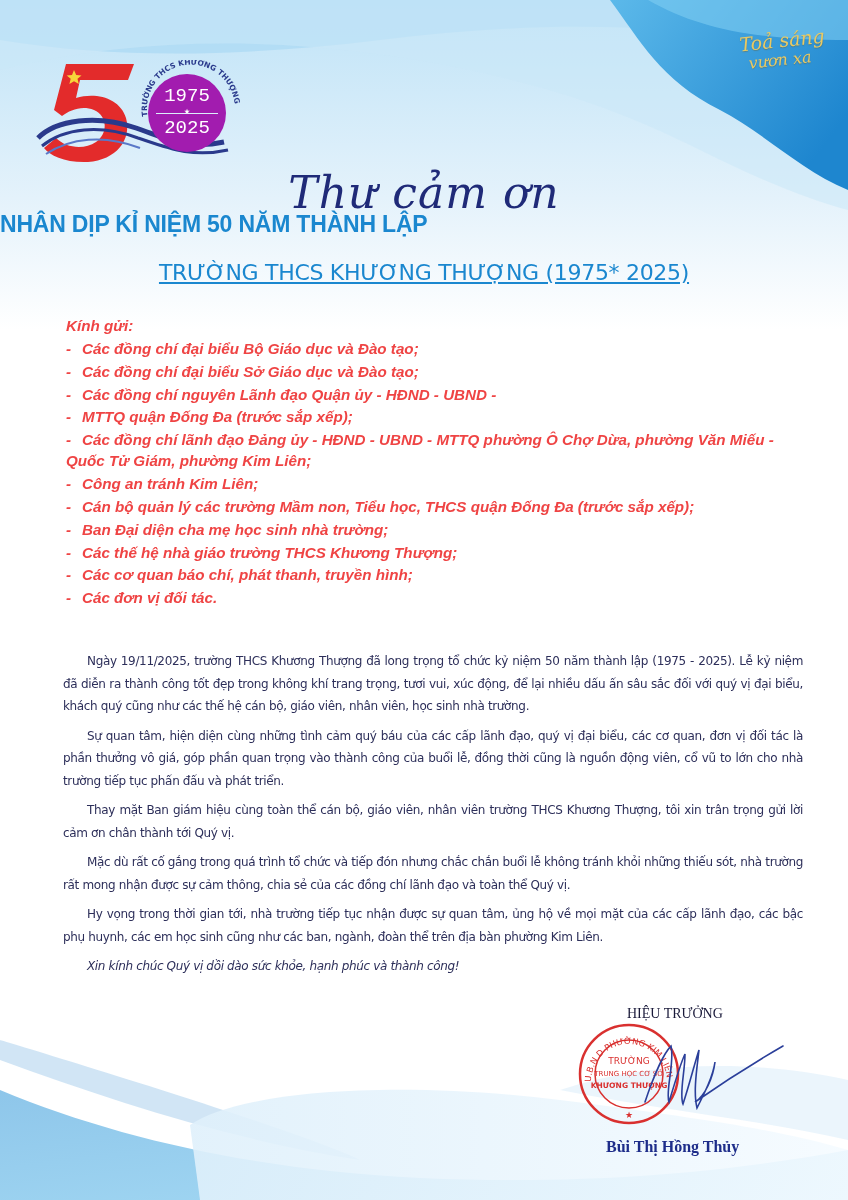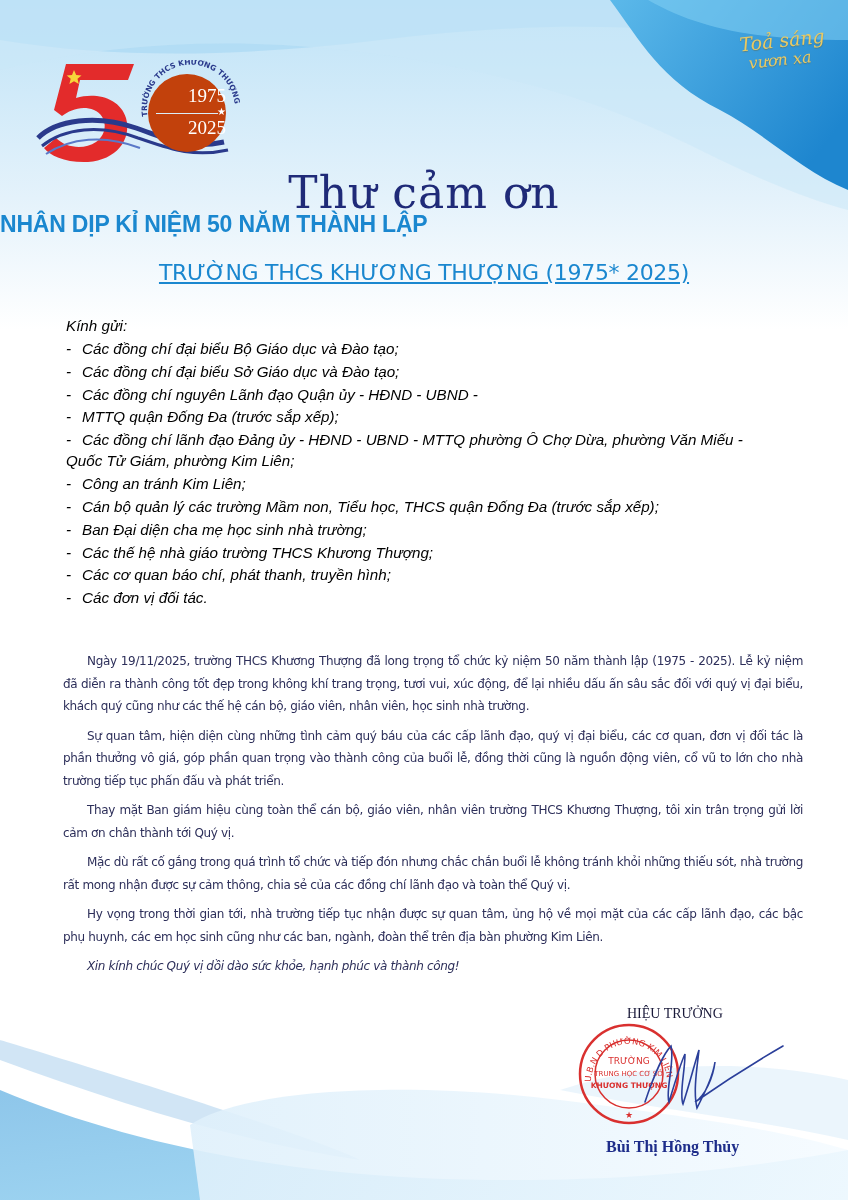--- a/index.html
+++ b/index.html
@@ -4,48 +4,48 @@
 <style>
   html, body { margin:0; padding:0; }
   body { width:848px; height:1200px; position:relative; overflow:hidden;
          font-family:"Liberation Sans", sans-serif; background:#ffffff; }
   .bg { position:absolute; inset:0; z-index:0; }
   .content { position:absolute; inset:0; z-index:1; }
 
   
   .logo { position:absolute; left:36px; top:58px; width:200px; height:110px; }
   .logo-circle { position:absolute; left:112px; top:16px; width:78px; height:78px;
-       border-radius:50%; background:#c2410c; color:#fff; text-align:right;
-       font-family:Liberation Serif, serif; }
+       border-radius:50%; background:#a21caf; color:#fff; text-align:center;
+       font-family:Liberation Mono, monospace; }
   .logo-circle .y1 { position:absolute; top:12px; left:0; right:0; font-size:19px; line-height:20px; }
   .logo-circle .y2 { position:absolute; top:44px; left:0; right:0; font-size:19px; line-height:20px; }
   .logo-circle .line { position:absolute; top:39px; left:8px; right:8px; height:1px; background:#dbeefa; }
   .logo-circle .star { position:absolute; top:32px; left:0; right:0; font-size:10px; line-height:12px; }
   .logo-arc-text { position:absolute; left:100px; top:2px; width:110px; height:110px; }
 
   
   .slogan { position:absolute; left:728px; top:30px; width:110px; color:#e8c964;
        font-family:"DejaVu Serif", serif; font-style:italic; font-size:19px; line-height:20px;
        text-align:center; transform:rotate(-6deg); text-shadow:0 1px 1px rgba(120,80,0,.35); }
   .slogan .l2 { display:block; font-size:16px; margin-left:-8px; }
 
   
   .script-title { position:absolute; left:0; right:0; top:168px; text-align:center;
-       font-family:"DejaVu Serif", serif; font-size:44px; color:#1f2a78;
+       font-family:"DejaVu Serif", serif; font-style:italic; font-size:44px; color:#1f2a78;
        letter-spacing:1px; line-height:50px; }
   .heading1 { position:absolute; left:0; right:0; top:211px; 
        font-family:Liberation Sans, sans-serif; font-weight:bold; font-size:23px; color:#1a87cf;
        letter-spacing:-0.2px; }
   .heading2 { position:absolute; left:0; right:0; top:260px; text-align:center;
        font-family:"DejaVu Sans", sans-serif; font-size:22px; color:#1a87cf; letter-spacing:-0.3px;text-decoration:underline; }
 
   
   .recipients { position:absolute; left:66px; top:315px; width:740px;
-       font-family:"Liberation Sans", sans-serif; font-style:italic; font-weight:normal;
-       color:#000000; font-size:15.2px; }
+       font-family:"Liberation Sans", sans-serif; font-style:italic; font-weight:bold;
+       color:#ef4444; font-size:15.2px; }
   .recipients .greet { line-height:22px; margin-bottom:1px; }
   .recipients .item { line-height:22.8px; }
   .recipients .item .dash { display:inline-block; width:16px; }
   .recipients .item.wrap { line-height:21px; margin-bottom:2px; }
   .recipients .cont { display:block; margin-left:0; }
 
   
   .body-text { position:absolute; left:63px; top:650px; width:740px;
        font-family:"DejaVu Sans", sans-serif; font-size:12px; color:#2d2f5a;
        line-height:22.5px; letter-spacing:-0.35px; }

